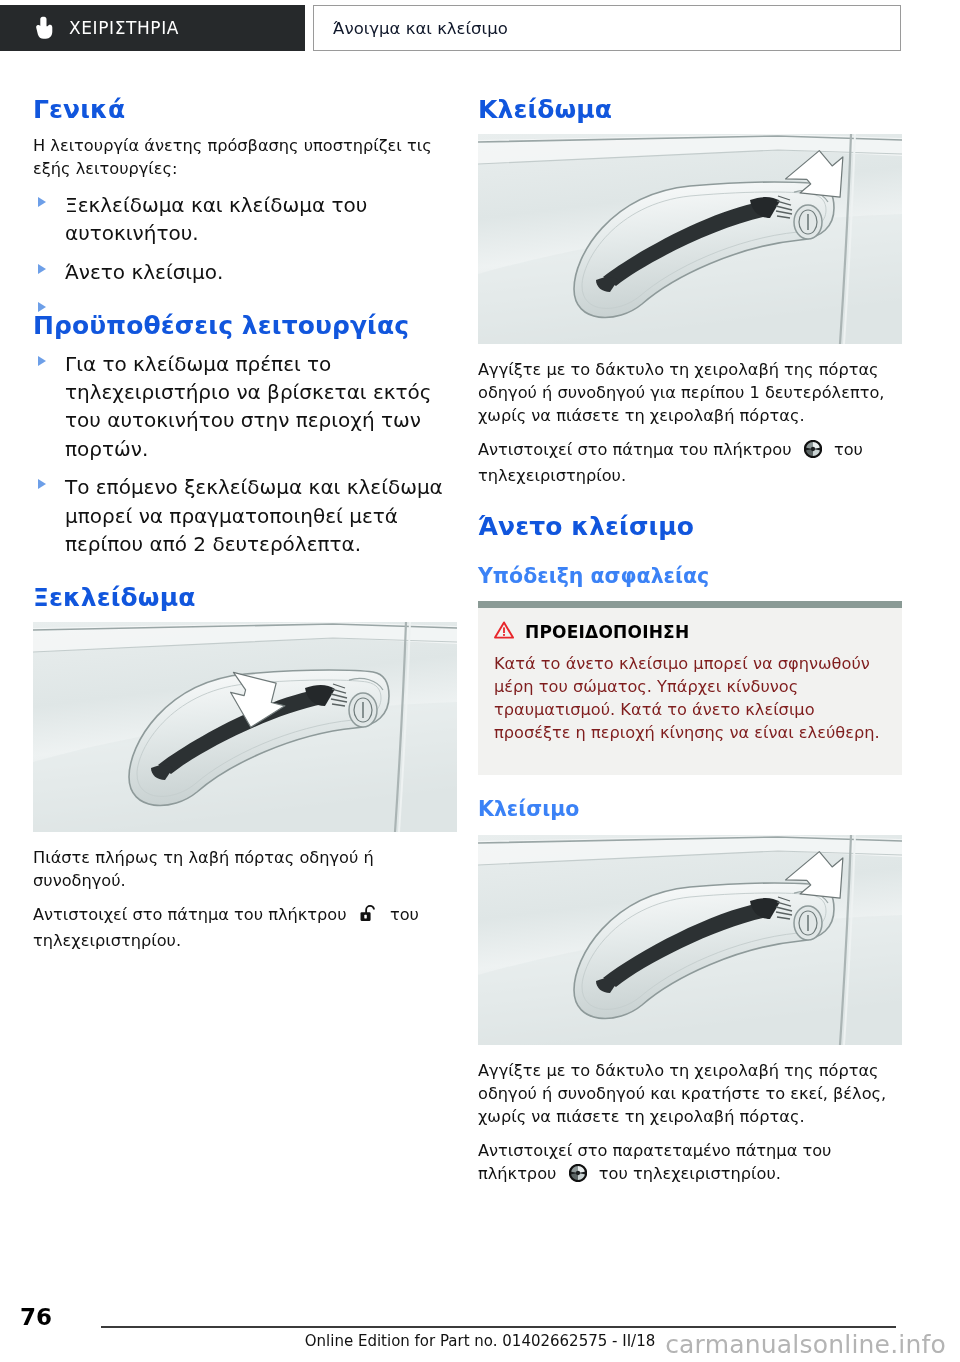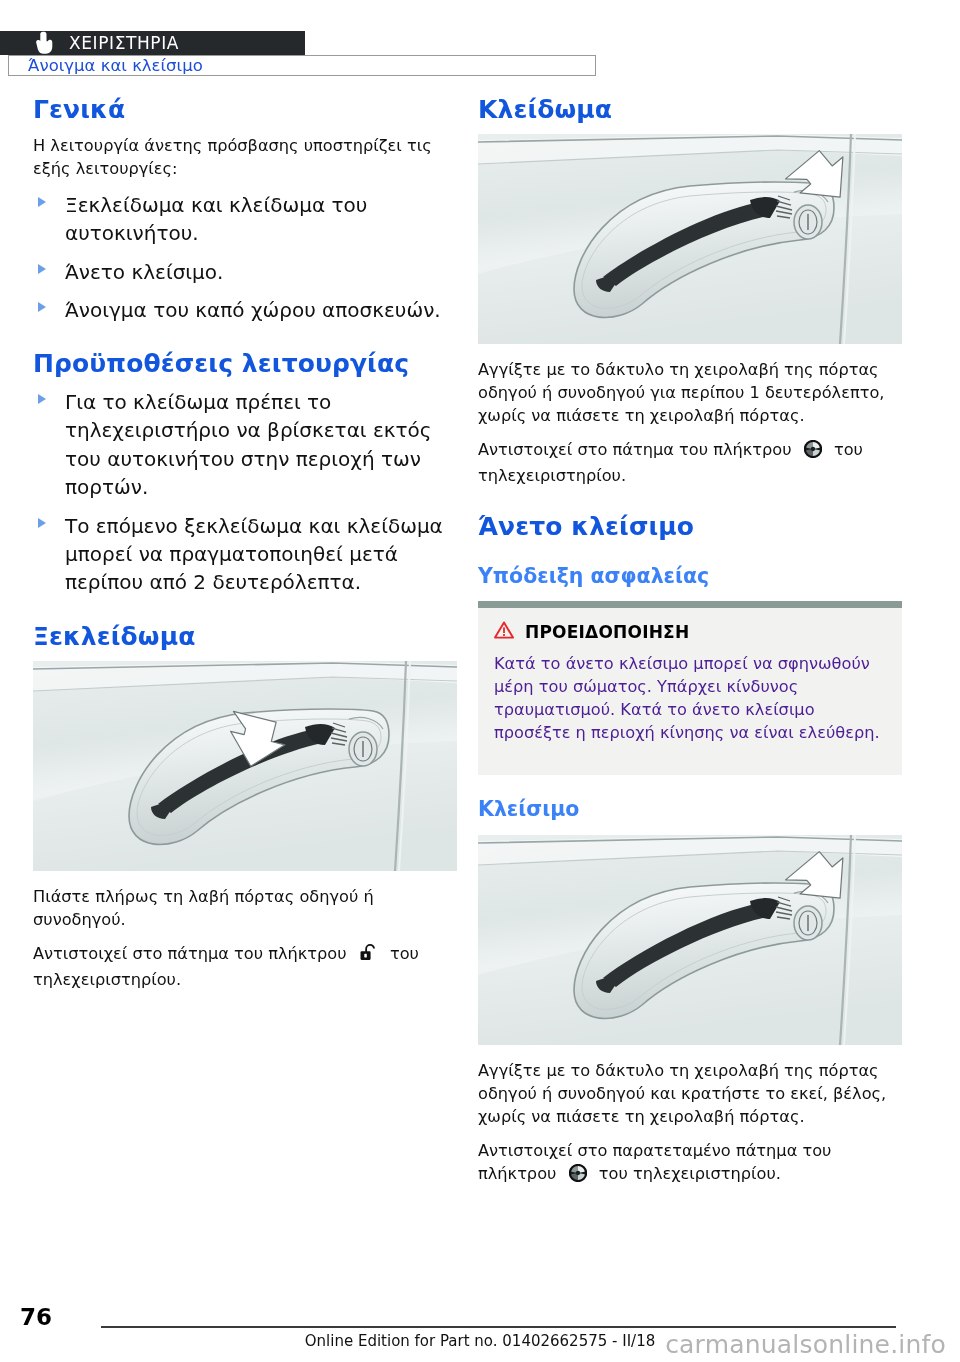--- a/index.html
+++ b/index.html
@@ -7,31 +7,31 @@
   body {
     width:960px; height:1362px;
     background:#ffffff;
     font-family:"DejaVu Sans","Liberation Sans",sans-serif;
     color:#000;
     position:relative;
     overflow:hidden;
   }
 
   
-  .header { position:absolute; left:0; top:31px; width:960px; height:36px; display:flex;flex-direction:column; }
+  .header { position:absolute; left:0; top:5px; width:960px; height:36px; display:flex; }
   .hdr-tab {
     width:305px; height:46px; background:#26292b; color:#fff;
     display:flex; align-items:center; gap:14px; padding-left:35px;
   }
   .hdr-tab .lbl { font-size:17px; letter-spacing:.6px; font-weight:400; }
   .hand-icon { width:20px; height:24px; display:block; }
   .hdr-title {
     margin-left:8px; width:588px; height:46px; background:#fff;
     border:1px solid #9a9a9a; display:flex; align-items:center; padding-left:19px;
-    font-size:16.5px; color:#1d4ed8;
+    font-size:16.5px; color:#0f172a;
   }
 
   
   .col { position:absolute; top:96px; width:424px; }
   .col-left  { left:33px;  }
   .col-right { left:478px; }
 
   h1.sec {
     color:#1156dd; font-size:25px; font-weight:bold; margin:0 0 9px 0;
     line-height:1.15; letter-spacing:.1px;
@@ -59,21 +59,21 @@
   .fig { width:424px; height:210px; margin:8px 0 14px 0; position:relative; overflow:hidden; }
 
   
   .warn { width:424px; margin:3px 0 0 0; }
   .warn .bar { height:7px; background:#8a9a95; }
   .warn .inner { background:#f2f2f0; padding:13px 16px 31px 16px; }
   .warn .wtitle {
     display:flex; align-items:center; gap:11px; font-size:17px; font-weight:bold;
     letter-spacing:.2px; margin-bottom:9px; color:#000;
   }
-  .warn p { font-size:16.2px; line-height:1.42; margin:0; color:#4c1d95; }
+  .warn p { font-size:16.2px; line-height:1.42; margin:0; color:#7f1d1d; }
 
   
   .keyicon { display:inline-block; vertical-align:-3px; margin:0 7px; }
 
   
   .footer { position:absolute; left:0; bottom:0; width:960px; height:62px; }
   .pageno { position:absolute; left:20px; top:4px; font-size:23px; font-weight:bold; }
   .frule { position:absolute; left:101px; top:26px; width:795px; height:2px; background:#3b3b3b; }
   .fedition {
     position:absolute; left:0; top:32px; width:960px; text-align:center;
@@ -99,21 +99,21 @@
   <div class="hdr-title">Άνοιγμα και κλείσιμο</div>
 </div>
 
 <div class="col col-left">
 
   <h1 class="sec">Γενικά</h1>
   <p class="body">Η λειτουργία άνετης πρόσβασης υποστηρίζει τις εξής λειτουργίες:</p>
   <ul class="bullets">
     <li><span class="tri"></span><span>Ξεκλείδωμα και κλείδωμα του αυτοκινήτου.</span></li>
     <li><span class="tri"></span><span>Άνετο κλείσιμο.</span></li>
-    <li><span class="tri"></span><span>Άνοιγμα του καπό χώρου αποσκευών.</span></li>
+    <li><span class="tri"></span></li>
   </ul>
 
   <h1 class="sec gap">Προϋποθέσεις λειτουργίας</h1>
   <ul class="bullets">
     <li><span class="tri"></span><span>Για το κλείδωμα πρέπει το τηλεχειριστήριο να βρίσκεται εκτός του αυτοκινήτου στην περιοχή των πορτών.</span></li>
     <li><span class="tri"></span><span>Το επόμενο ξεκλείδωμα και κλείδωμα μπορεί να πραγματοποιηθεί μετά περίπου από 2 δευτερόλεπτα.</span></li>
   </ul>
 
   <h1 class="sec gap">Ξεκλείδωμα</h1>
 

